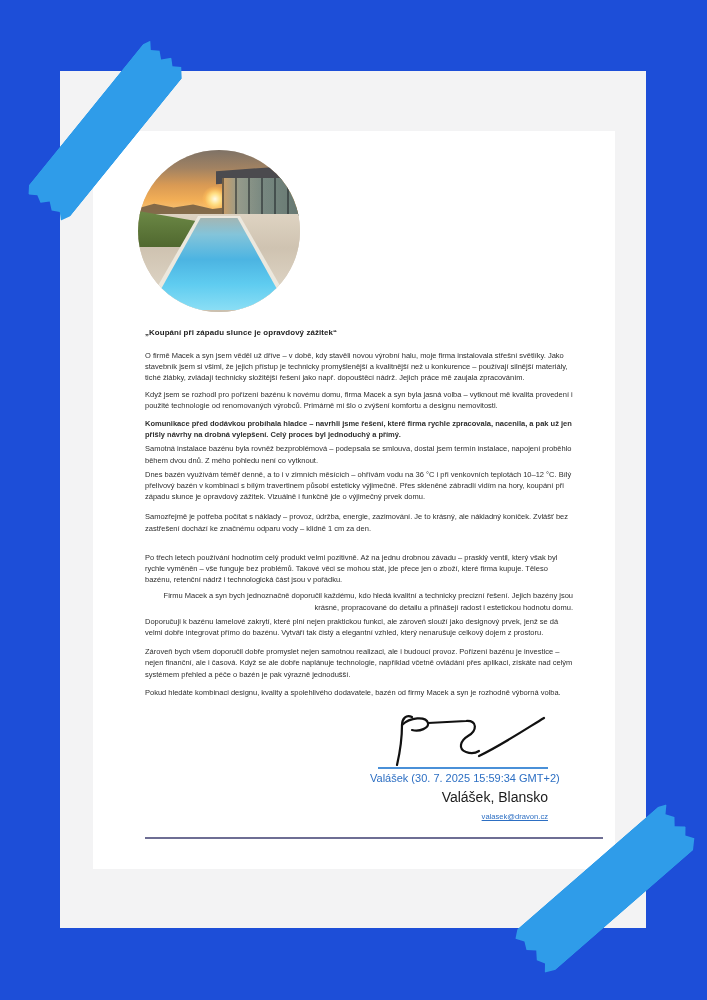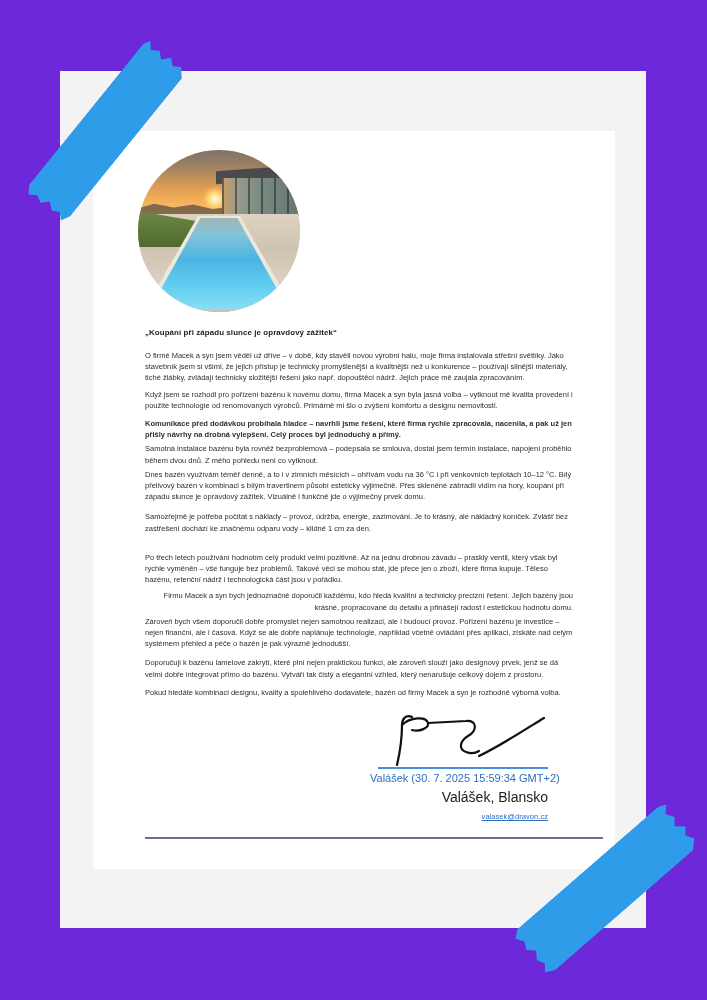--- a/index.html
+++ b/index.html
@@ -1,17 +1,17 @@
 <!DOCTYPE html>
 <html><head>
 <meta charset="utf-8">
 <style>
   html,body{margin:0;padding:0;background:#ffffff;}
   body{font-family:"Liberation Sans", sans-serif; -webkit-font-smoothing:antialiased;}
-  .canvas{position:relative;width:707px;height:1000px;background:#6d28d9;overflow:hidden;}
+  .canvas{position:relative;width:707px;height:1000px;background:#1d4ed8;overflow:hidden;}
 
   
   .card{position:absolute;left:60px;top:71px;width:586px;height:857px;background:#f3f3f4;}
 
   
   .page{position:absolute;left:93px;top:131px;width:522px;height:738px;background:#ffffff;}
 
   
   .photo{position:absolute;left:45px;top:19px;width:162px;height:162px;border-radius:50%;overflow:hidden;background:#d8cdbd;}
   .photo .sky{position:absolute;left:0;top:0;width:100%;height:64px;
@@ -93,22 +93,22 @@
       <h1 class="headline">„Koupání při západu slunce je opravdový zážitek“</h1>
       <div>
           <p class="para">O firmě Macek a syn jsem věděl už dříve – v době, kdy stavěli novou výrobní halu, moje firma instalovala střešní světlíky. Jako stavebník jsem si všiml, že jejich přístup je technicky promyšlenější a kvalitnější než u konkurence – používají silnější materiály, tiché žlábky, zvládají technicky složitější řešení jako např. dopouštěcí nádrž. Jejich práce mě zaujala zpracováním.</p>
           <p class="para">Když jsem se rozhodl pro pořízení bazénu k novému domu, firma Macek a syn byla jasná volba – vytknout mě kvalita provedení i použité technologie od renomovaných výrobců. Primárně mi šlo o zvýšení komfortu a designu nemovitosti.</p>
           <p class="para">Komunikace před dodávkou probíhala hladce – navrhli jsme řešení, které firma rychle zpracovala, nacenila, a pak už jen přišly návrhy na drobná vylepšení. Celý proces byl jednoduchý a přímý.</p>
           <p class="para">Samotná instalace bazénu byla rovněž bezproblémová – podepsala se smlouva, dostal jsem termín instalace, napojení proběhlo během dvou dnů. Z mého pohledu není co vytknout.</p>
           <p class="para">Dnes bazén využívám téměř denně, a to i v zimních měsících – ohřívám vodu na 36 °C i při venkovních teplotách 10–12 °C. Bílý přelivový bazén v kombinaci s bílým travertinem působí esteticky výjimečně. Přes skleněné zábradlí vidím na hory, koupání při západu slunce je opravdový zážitek. Vizuálně i funkčně jde o výjimečný prvek domu.</p>
           <p class="para">Samozřejmě je potřeba počítat s náklady – provoz, údržba, energie, zazimování. Je to krásný, ale nákladný koníček. Zvlášť bez zastřešení dochází ke značnému odparu vody – klidně 1 cm za den.</p>
           <p class="para">Po třech letech používání hodnotím celý produkt velmi pozitivně. Až na jednu drobnou závadu – prasklý ventil, který však byl rychle vyměněn – vše funguje bez problémů. Takové věci se mohou stát, jde přece jen o zboží, které firma kupuje. Těleso bazénu, retenční nádrž i technologická část jsou v pořádku.</p>
           <p class="para">Firmu Macek a syn bych jednoznačně doporučil každému, kdo hledá kvalitní a technicky precizní řešení. Jejich bazény jsou krásné, propracované do detailu a přinášejí radost i estetickou hodnotu domu.</p>
+          <p class="para">Doporučuji k bazénu lamelové zakrytí, které plní nejen praktickou funkci, ale zároveň slouží jako designový prvek, jenž se dá velmi dobře integrovat přímo do bazénu. Vytváří tak čistý a elegantní vzhled, který nenarušuje celkový dojem z prostoru.</p>
           <p class="para">Zároveň bych všem doporučil dobře promyslet nejen samotnou realizaci, ale i budoucí provoz. Pořízení bazénu je investice – nejen finanční, ale i časová. Když se ale dobře naplánuje technologie, například včetně ovládání přes aplikaci, získáte nad celým systémem přehled a péče o bazén je pak výrazně jednodušší.</p>
-          <p class="para">Doporučuji k bazénu lamelové zakrytí, které plní nejen praktickou funkci, ale zároveň slouží jako designový prvek, jenž se dá velmi dobře integrovat přímo do bazénu. Vytváří tak čistý a elegantní vzhled, který nenarušuje celkový dojem z prostoru.</p>
           <p class="para">Pokud hledáte kombinaci designu, kvality a spolehlivého dodavatele, bazén od firmy Macek a syn je rozhodně výborná volba.</p>
         </div>
     </div>
 
     <div class="sig-area">
       <svg class="sig-svg" width="170" height="56" viewBox="0 0 170 56" fill="none">
         <path d="M30,6 C24,3 20,8 20,14 C20,27 18,41 15,54" stroke="#111" stroke-width="2.2" stroke-linecap="round" fill="none"></path>
         <path d="M20,14 C28,6 44,5 46,12 C47,17 38,21 30,19" stroke="#111" stroke-width="2.2" stroke-linecap="round" fill="none"></path>
         <path d="M46,12 L84,10 C96,9 95,20 86,25 C78,30 76,38 84,41 C89,43 94,42 97,40" stroke="#111" stroke-width="2.2" stroke-linecap="round" fill="none"></path>
         <path d="M97,45 C120,34 147,16 162,7" stroke="#111" stroke-width="2.2" stroke-linecap="round" fill="none"></path>

